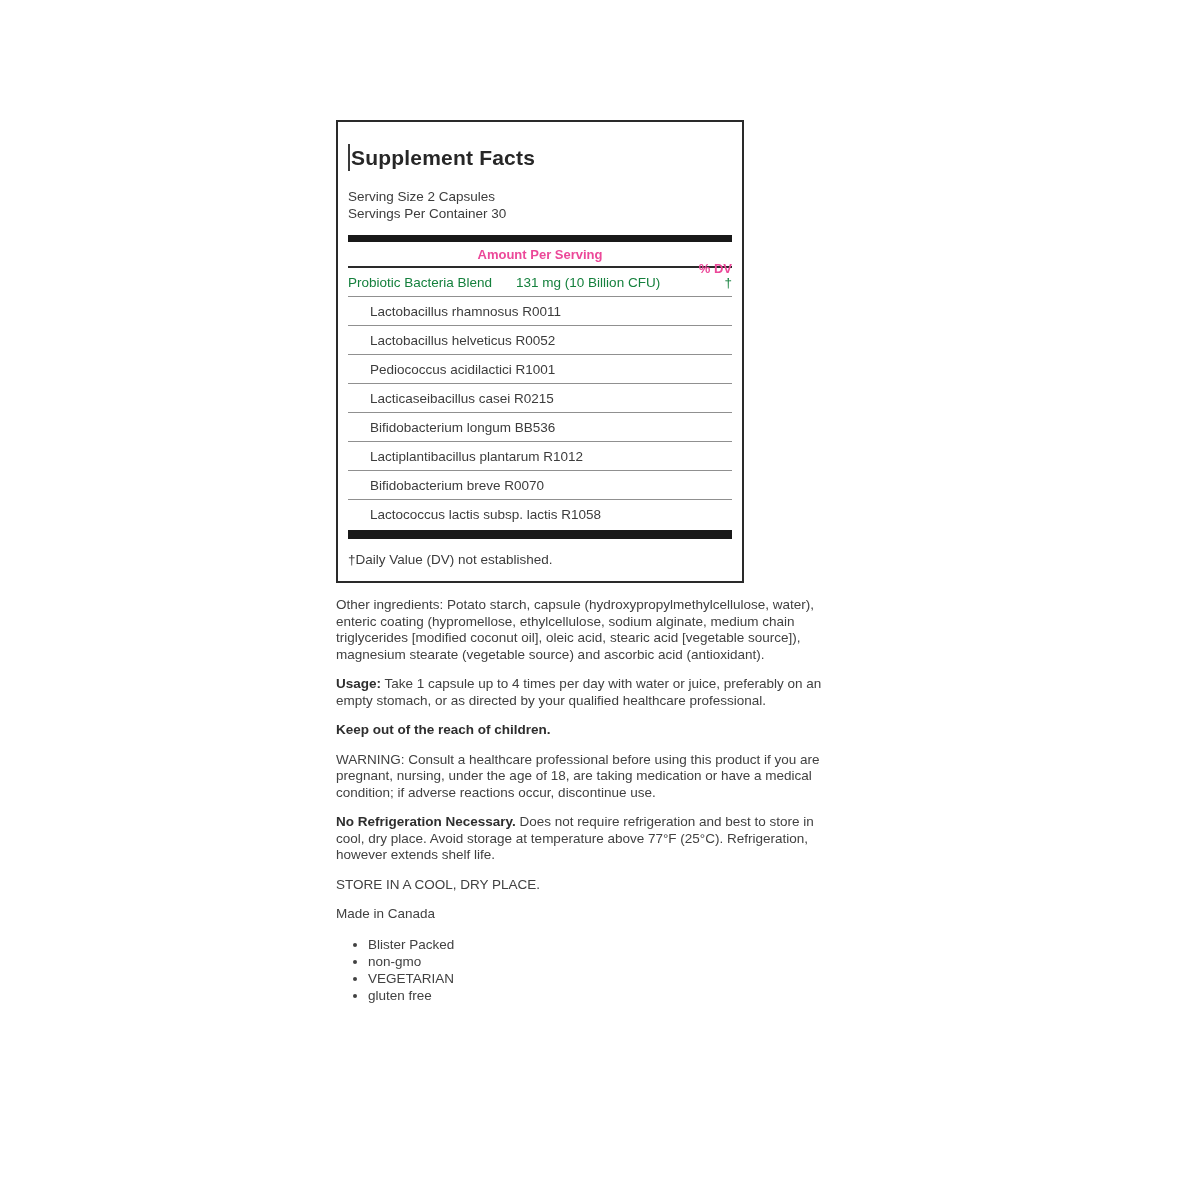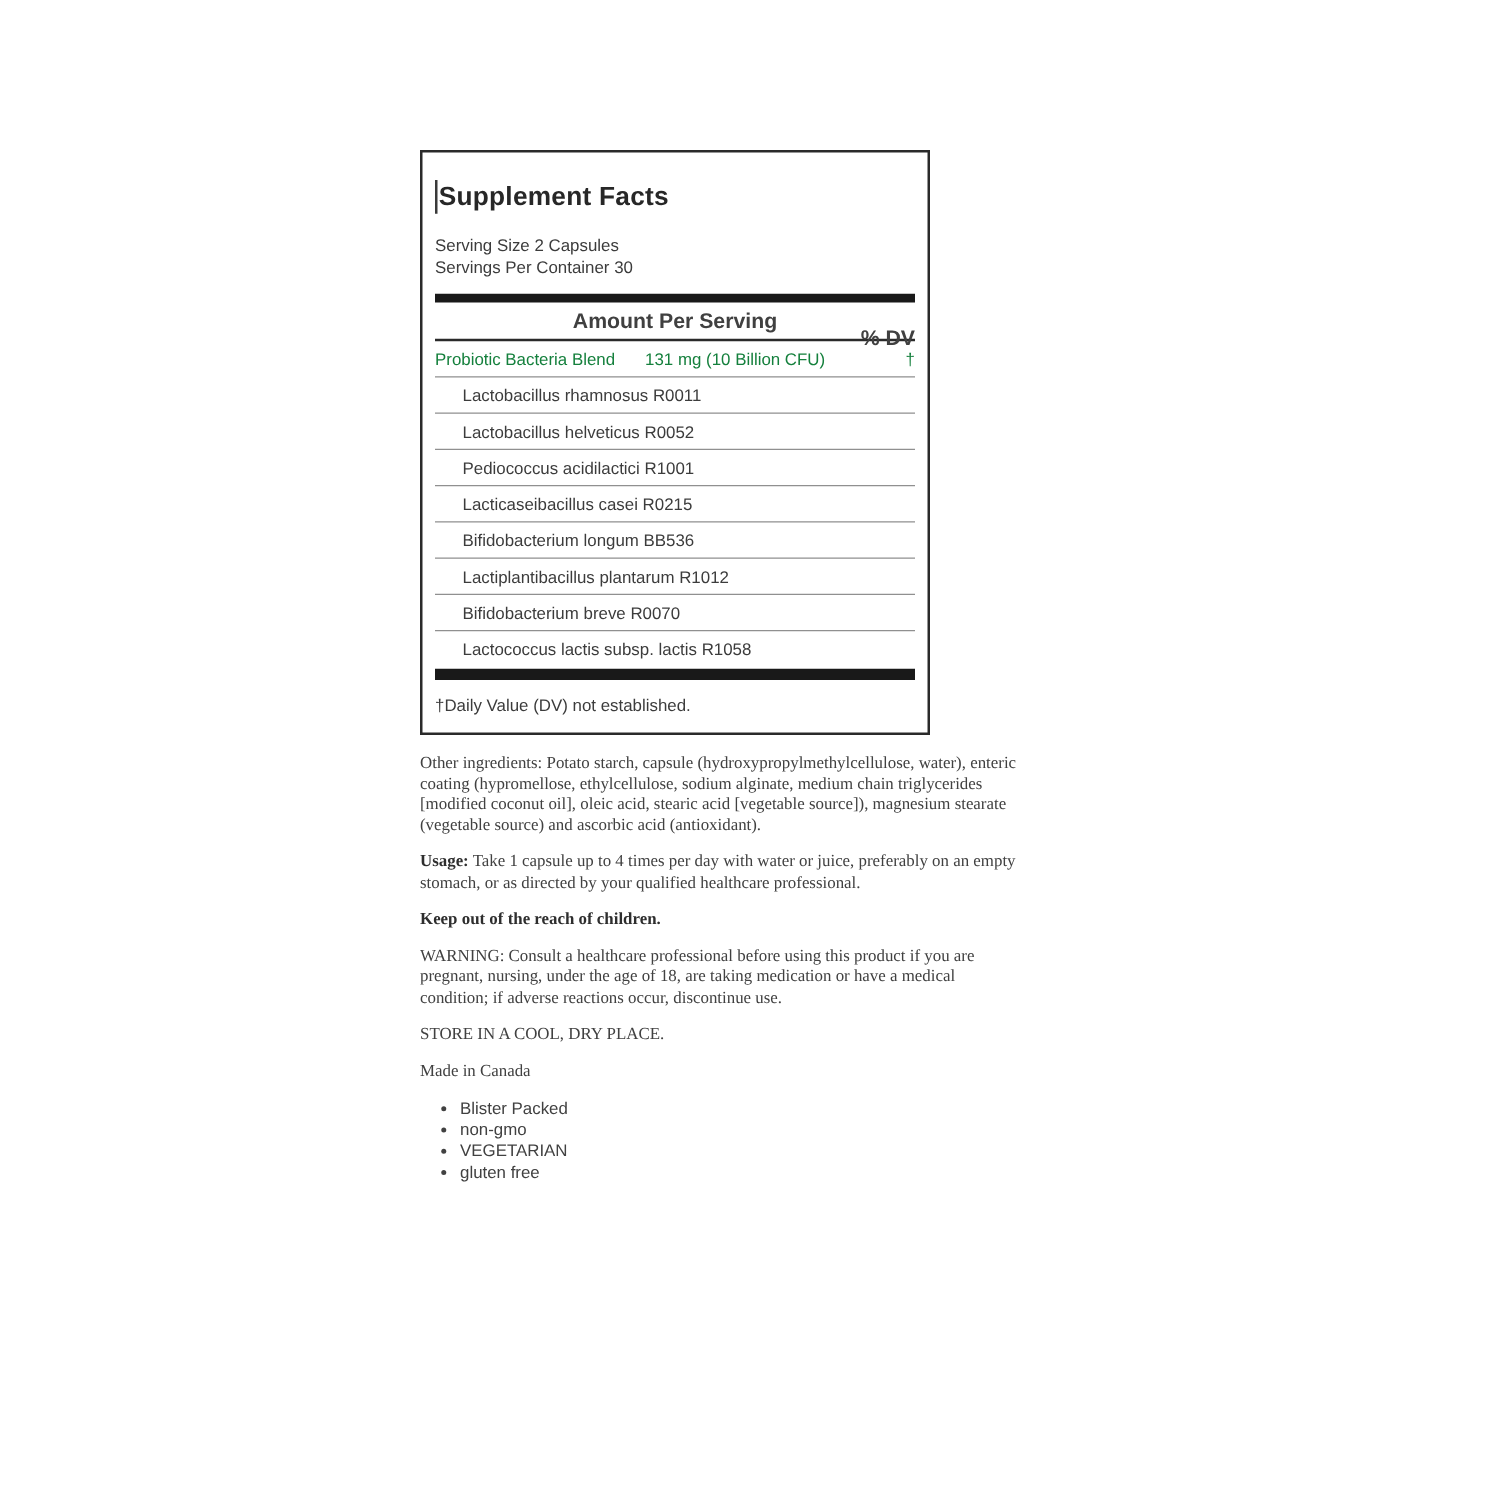--- a/index.html
+++ b/index.html
@@ -61,23 +61,23 @@
     background: #191919;
     margin-top: 13px;
   }
   .bar-thick-bottom {
     height: 9px;
     background: #191919;
   }
   .tbl-header {
     position: relative;
     text-align: center;
-    font-size: 17px;
+    font-size: 13px;
     font-weight: bold;
-    color: #404040;
+    color: #ec4899;
     padding: 5px 0 4px 0;
     border-bottom: 2px solid #2a2a2a;
   }
   .tbl-header .dv {
     position: absolute;
     right: 0;
     top: 19px;
   }
   .main-row {
     display: flex;
@@ -101,21 +101,20 @@
     font-size: 13.5px;
     color: #3c3c3c;
   }
   
   .details { margin-top: 14px; width: 486px; }
   .para {
     margin: 13px 0 0 0;
     font-size: 13.5px;
     line-height: 16.5px;
     color: #414141;
-    font-family: Liberation Serif, serif;
   }
   .para:first-child { margin-top: 0; }
   .bold { font-weight: bold; color: #2e2e2e; }
   .bullet-list {
     margin: 14px 0 0 14px;
     padding-left: 18px;
     font-size: 13.5px;
     line-height: 16.5px;
     color: #414141;
   }
@@ -168,20 +167,21 @@
     <div class="details">
       <p class="para">Other ingredients: Potato starch, capsule (hydroxypropylmethylcellulose, water), enteric coating (hypromellose, ethylcellulose, sodium alginate, medium chain triglycerides [modified coconut oil], oleic acid, stearic acid [vegetable source]), magnesium stearate (vegetable source) and ascorbic acid (antioxidant).</p>
 
 
       <p class="para"><span class="bold">Usage:</span><span> Take 1 capsule up to 4 times per day with water or juice, preferably on an empty stomach, or as directed by your qualified healthcare professional.</span></p>
 
       <p class="para bold">Keep out of the reach of children.</p>
 
       <p class="para">WARNING: Consult a healthcare professional before using this product if you are pregnant, nursing, under the age of 18, are taking medication or have a medical condition; if adverse reactions occur, discontinue use.</p>
 
+      <p class="para"><span class="bold">No Refrigeration Necessary.</span><span> Does not require refrigeration and best to store in cool, dry place. Avoid storage at temperature above 77°F (25°C). Refrigeration, however extends shelf life.</span></p>
 
       <p class="para">STORE IN A COOL, DRY PLACE.</p>
 
 
       <p class="para">Made in Canada</p>
 
       <ul class="bullet-list">
         <li>Blister Packed</li>
         <li>non-gmo</li>
         <li>VEGETARIAN</li>

